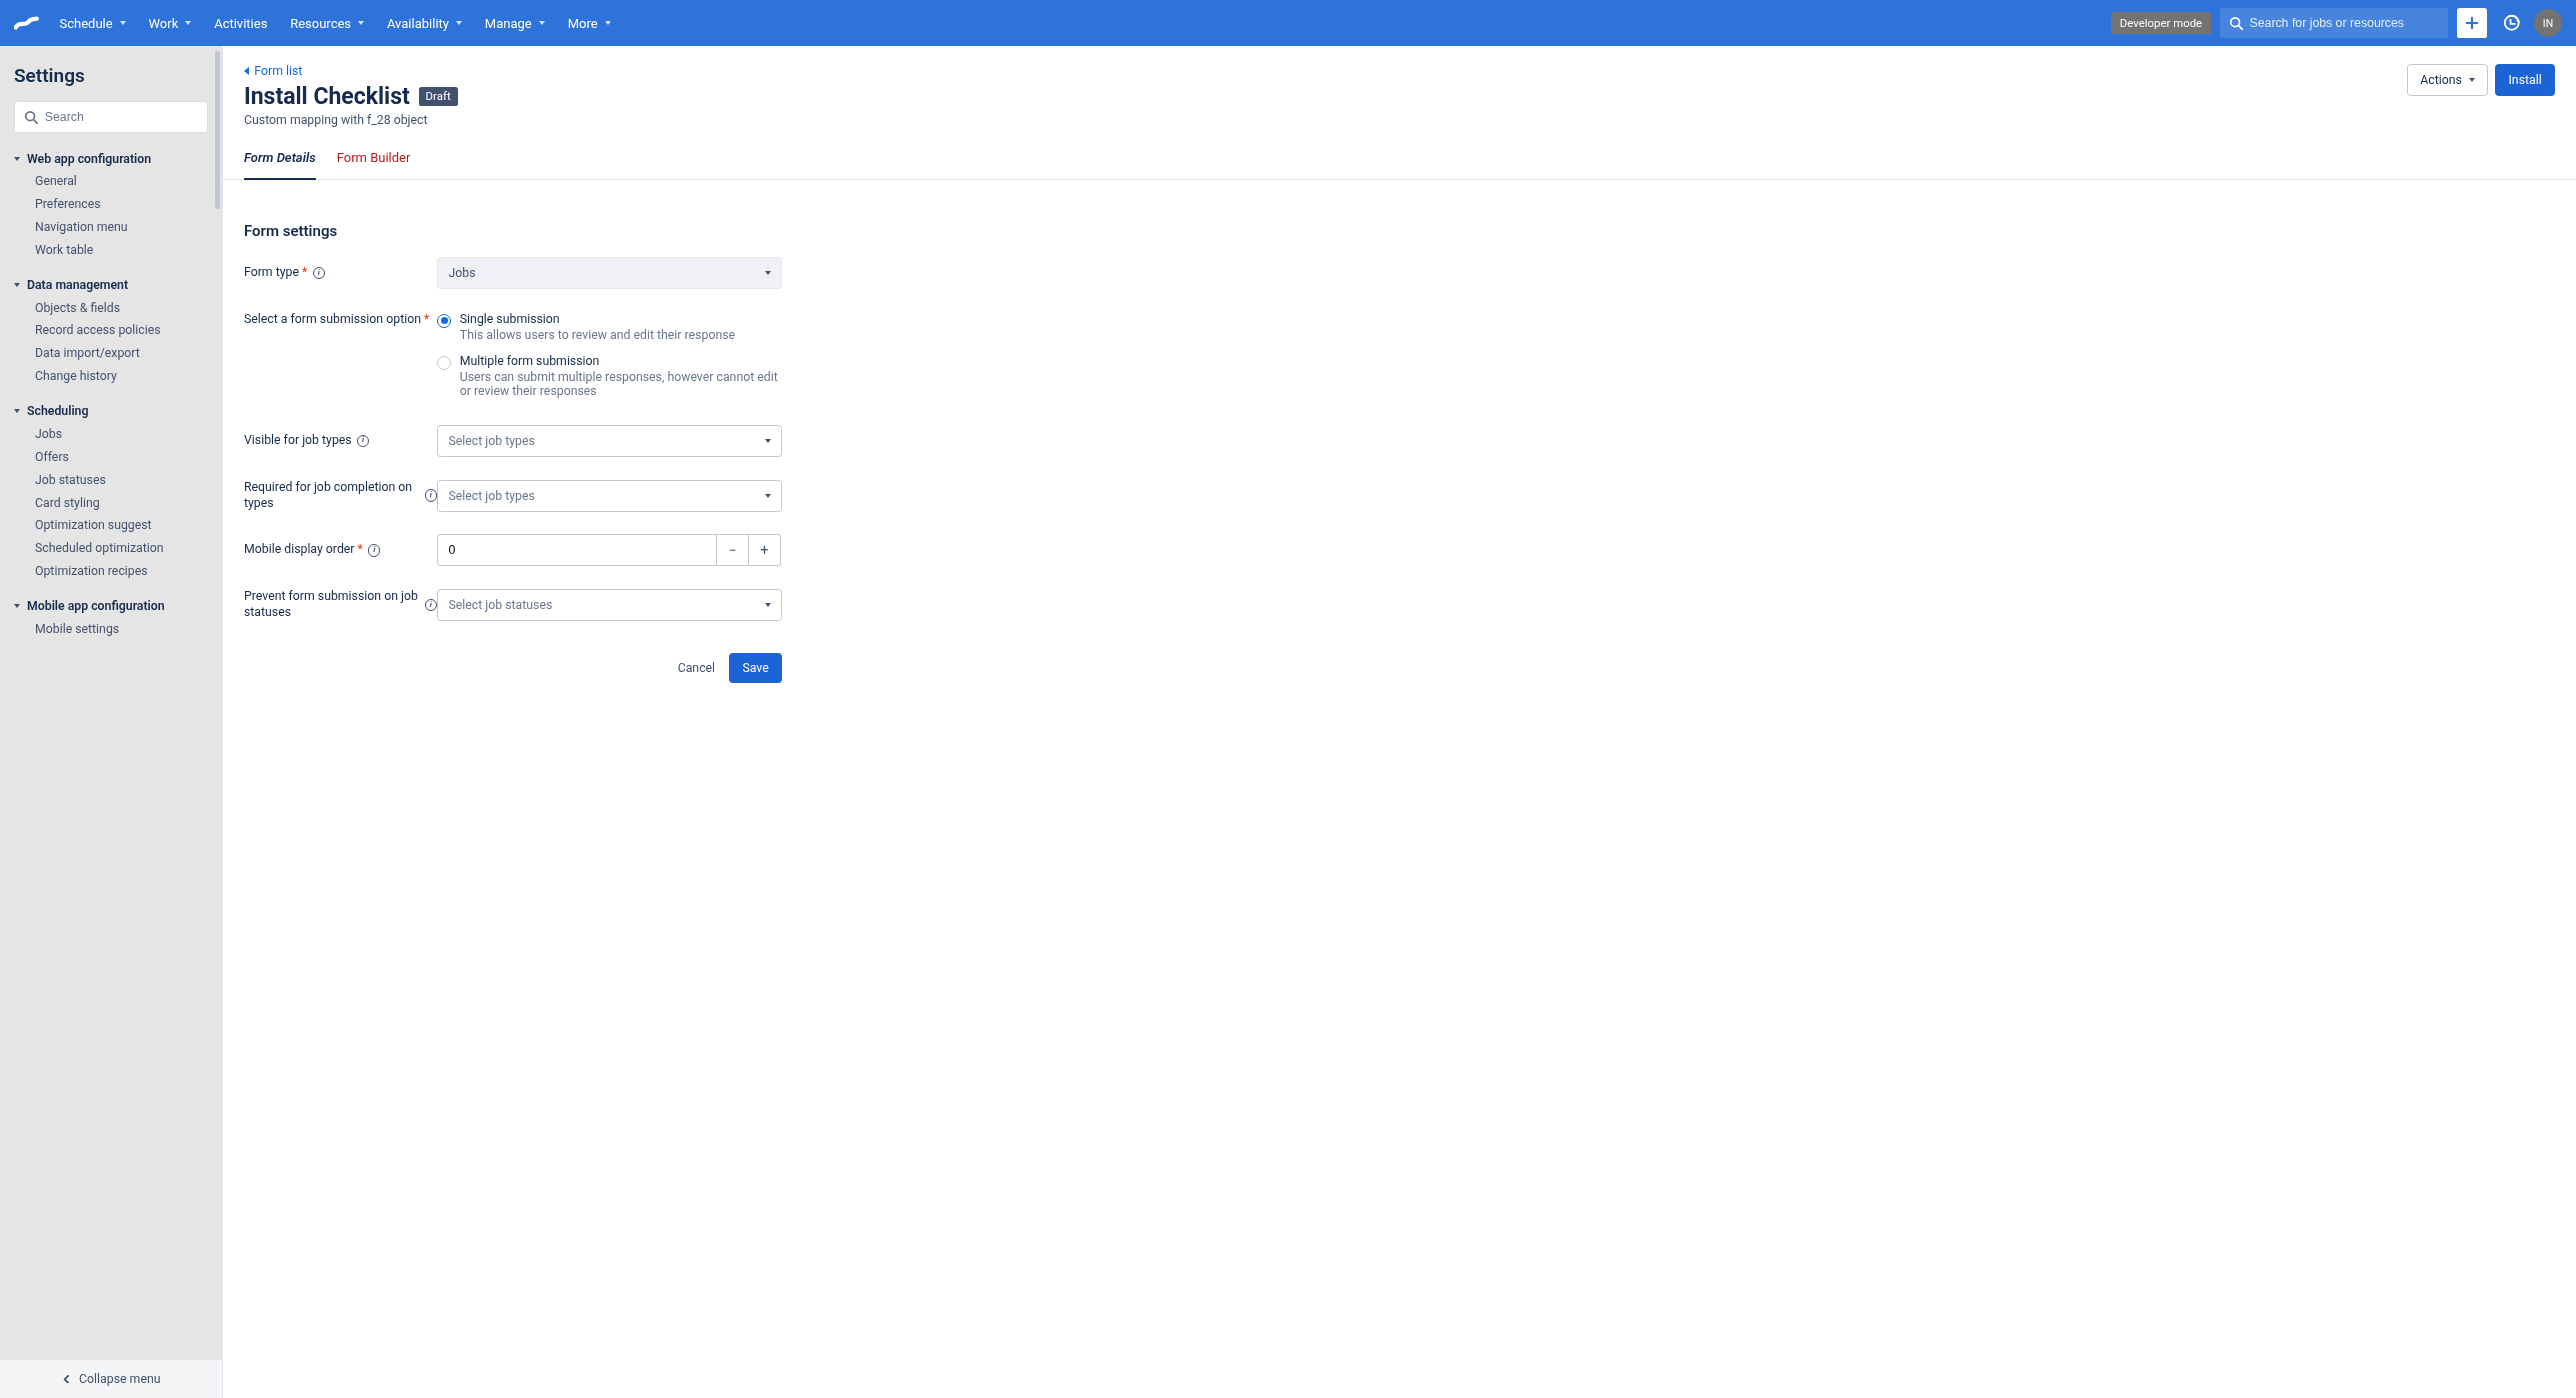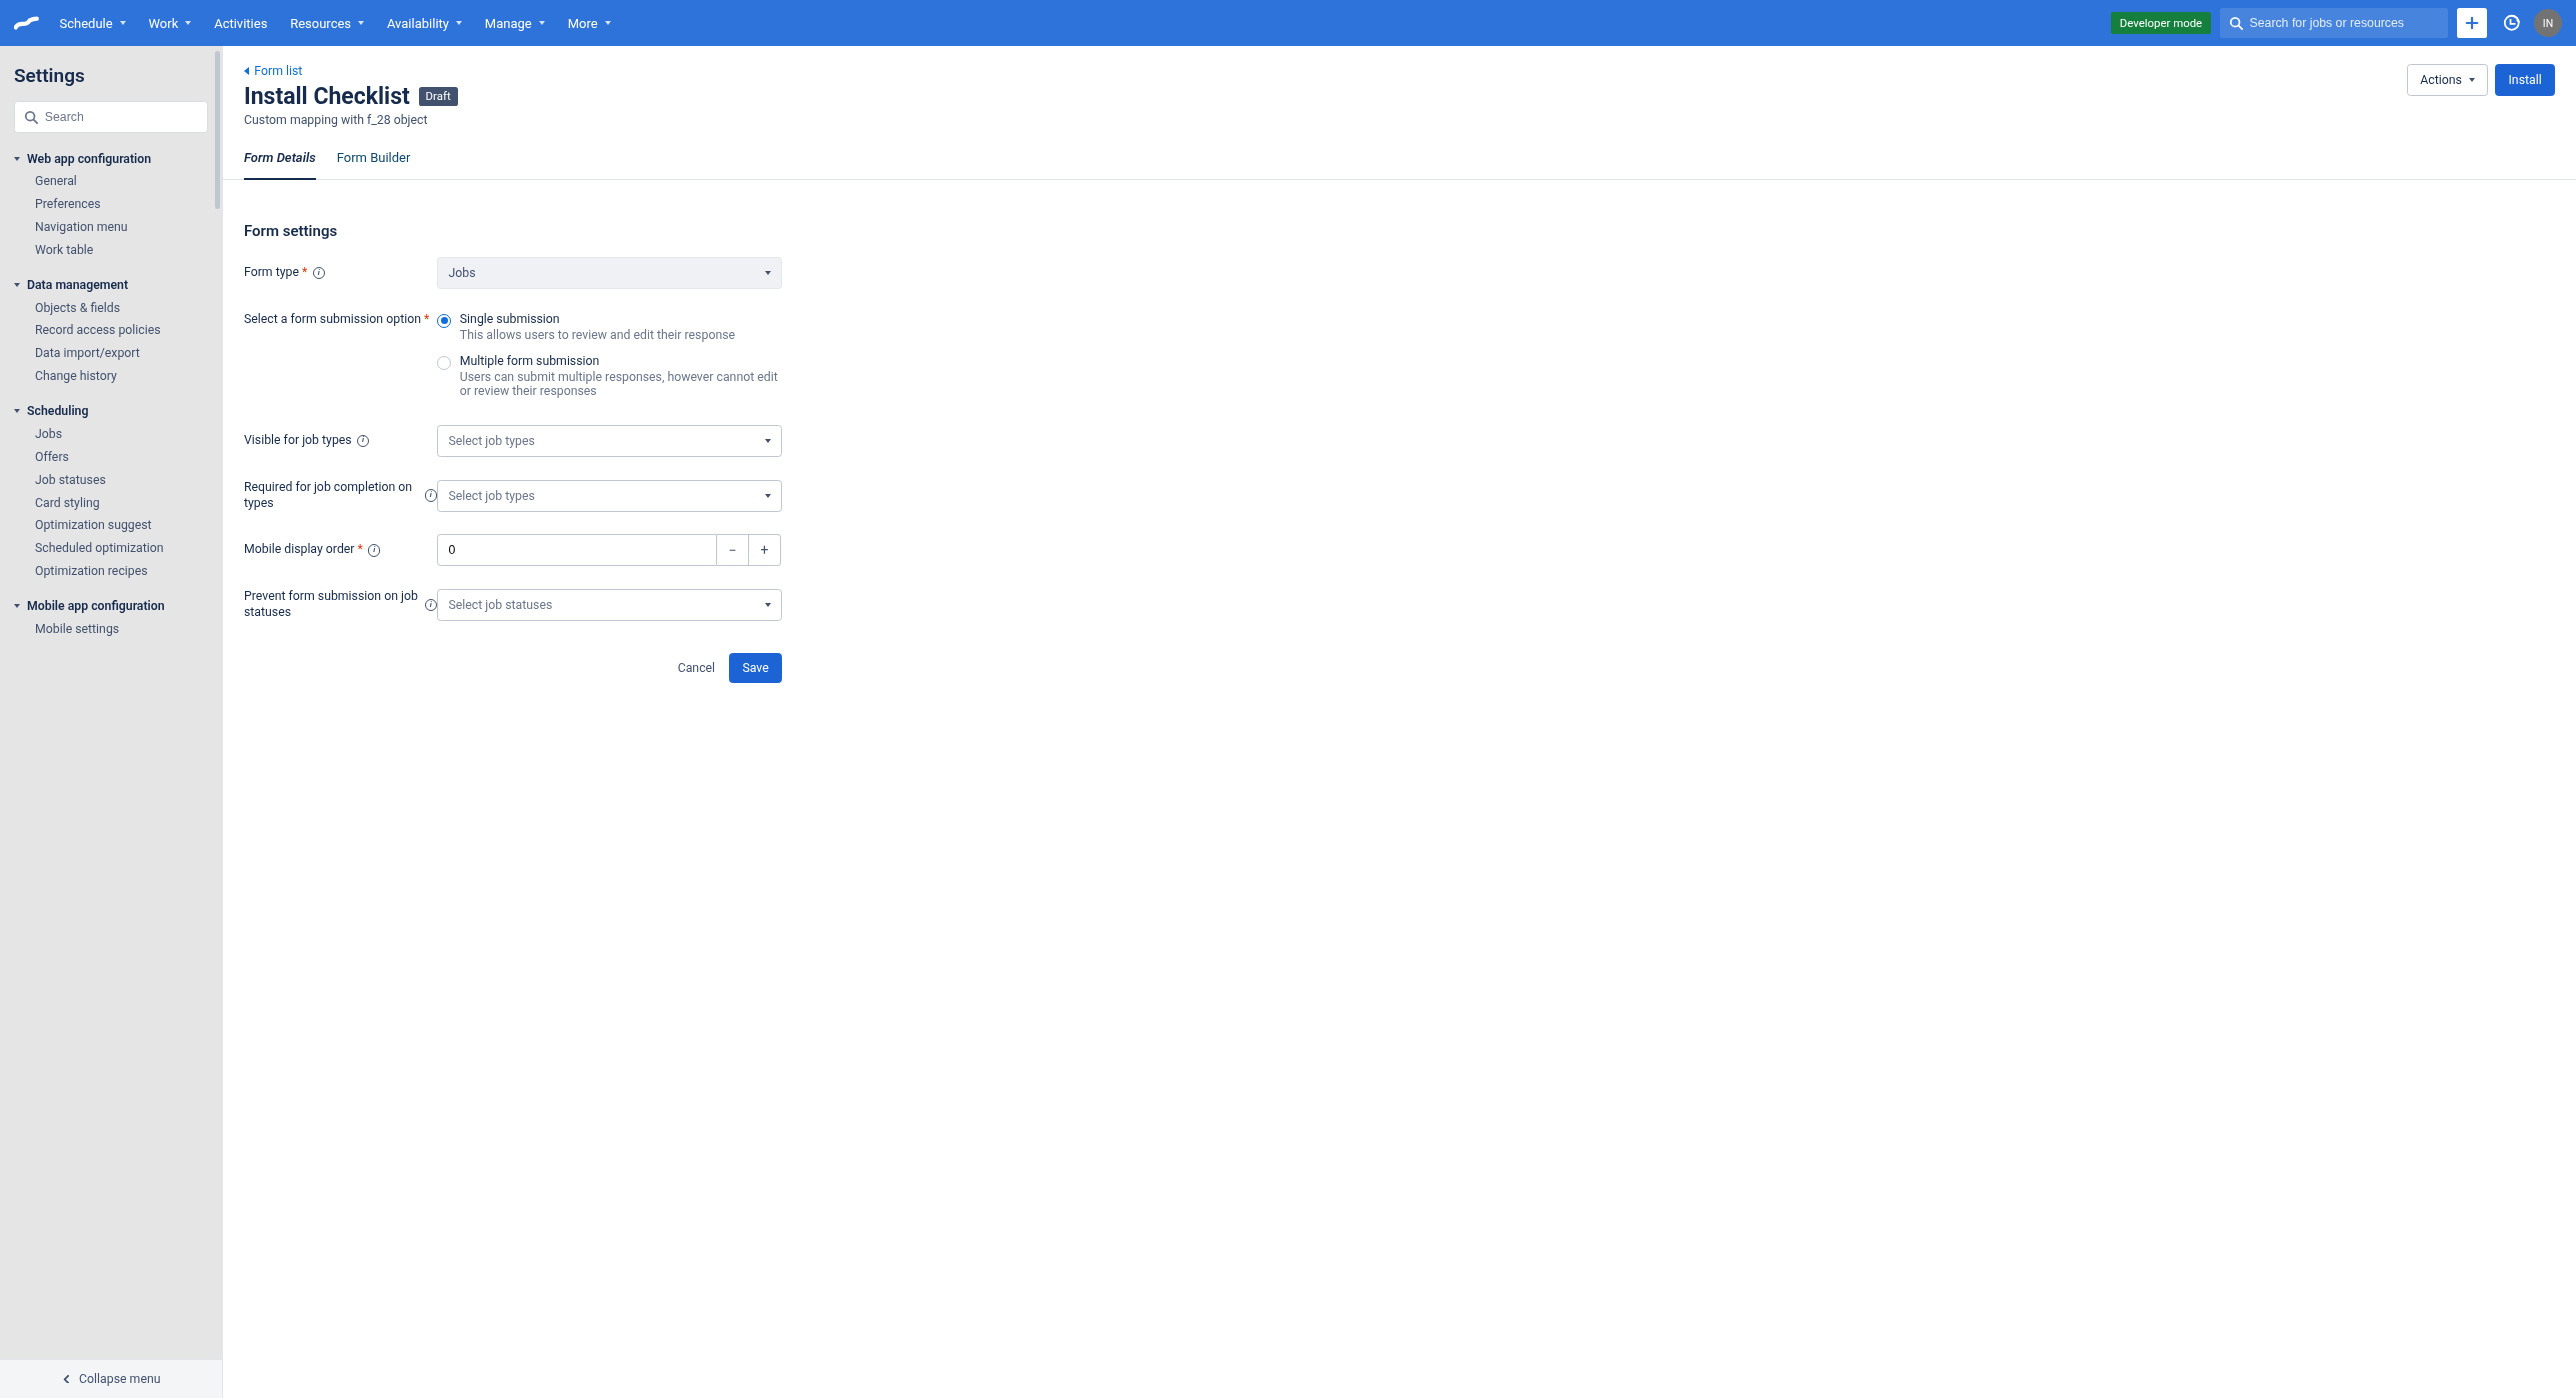--- a/index.html
+++ b/index.html
@@ -6,21 +6,21 @@
 body { font-family: -apple-system, BlinkMacSystemFont, "Segoe UI", Roboto, Helvetica, Arial, sans-serif; font-size: 12.3px; color: #172B4D; background: #fff; }
 
 .topnav { display: flex; align-items: center; height: 46px; background: #2D72D9; background: linear-gradient(#367CE8,#2D72D9); background: #3376E0; padding: 0 14px; color: #fff; }
 .topnav { background: #2E73DA; }
 .logo { width: 24.5px; height: 16px; display:flex; align-items:center; margin-right:10.5px;}
 .logo svg { width:24.5px; height:16px; }
 .nav-items { display: flex; align-items: center; gap: 1.8px; }
 .nav-item { display: flex; align-items: center; padding: 5.3px 10.5px; color: #fff; font-size: 13px; cursor: pointer; border-radius: 2.6px; gap:5.3px;}
 .caret-down { width:0; height:0; border-left:3.5px solid transparent; border-right:3.5px solid transparent; border-top:4.4px solid rgba(255,255,255,0.8); margin-left:1.8px;}
 .dev-mode { background: #E08C00; background:#E38B00; color:#fff; padding: 4.4px 8.8px; border-radius:2.6px; font-size:11.4px; margin-right:8.8px;}
-.dev-mode { background:#15803d; }
+.dev-mode { background:#737373; }
 .search-wrap { display:flex; align-items:center; background: rgba(255,255,255,0.12); border-radius:2.6px; padding:0 8.8px; height:30px; width:228px; margin-right:8.8px;}
 .search-wrap input { background:transparent; border:none; color:#fff; outline:none; font-size:12.3px; width:100%;}
 .search-wrap input::placeholder { color: rgba(255,255,255,0.85); }
 .search-ico { margin-right:7px; display:flex; }
 .add-btn { width:30px; height:30px; background:#fff; border-radius:2.6px; display:flex; align-items:center; justify-content:center; color:#2E73DA; margin-right:10.5px; cursor:pointer;}
 .refresh-btn { width:30px; height:30px; display:flex; align-items:center; justify-content:center; margin-right:7px; cursor:pointer;}
 .avatar { width:28px; height:28px; border-radius:50%; background:#737373; color:#fff; display:flex; align-items:center; justify-content:center; font-size:10.5px; font-weight:400;}
 .right-group { display:flex; align-items:center; margin-left:auto;}
 
 .body-wrap { display:flex; height: calc(100vh - 46px); }
@@ -50,21 +50,21 @@
 .subtitle { color:#42526E; font-size:12.3px; margin-top:3.5px; }
 .head-left { flex:1; }
 .head-actions { display:flex; gap:7px; margin-top:0;}
 .btn { height:32px; display:inline-flex; align-items:center; justify-content:center; padding:0 12.3px; border-radius:3.5px; font-size:12.3px; cursor:pointer; border:0.9px solid transparent; }
 .btn-outline { border-color:#C1C7D0; background:#fff; color:#172B4D; }
 .btn-primary { background:#195CCE; background:#1D63D6; color:#fff; border-color:#1D63D6;}
 .btn-primary { background:#1C63D6; }
 .btn-caret { width:0;height:0;border-left:3.5px solid transparent;border-right:3.5px solid transparent;border-top:4.4px solid #42526E; margin-left:7px;}
 
 .tabs { display:flex; gap:21px; padding:0 21px; margin-top:23px; border-bottom:0.9px solid #E1E4E8;}
-.tab { padding: 0 0 12.3px 0; font-size:13px; color:#0c4a6e; cursor:pointer; border-bottom:2.6px solid transparent; margin-bottom:-0.9px;}
+.tab { padding: 0 0 12.3px 0; font-size:13px; color:#b91c1c; cursor:pointer; border-bottom:2.6px solid transparent; margin-bottom:-0.9px;}
 .tab.active { color:#172B4D; font-weight:600; border-bottom-color:#172B4D;font-style:italic;}
 
 .form-area { padding: 17.5px 21px 26px 21px; overflow-y:auto; flex:1;}
 .form-row { display:flex; align-items:flex-start; padding:5.3px 0; }
 .form-row.thin { padding:3.5px 0 14px 0;}
 .label-col { width:193px; flex-shrink:0; font-size:12.3px; color:#172B4D; font-weight:600; display:flex; align-items:center; gap:5.3px; line-height:1.3;}
 .label-col.normal { font-weight:400;}
 .val-col { width:345px; color:#172B4D; font-size:12.3px; }
 .section-title { font-size:15px; font-weight:600; margin:24.5px 0 12.3px 0;}
 .req { color:#DE350B; }

